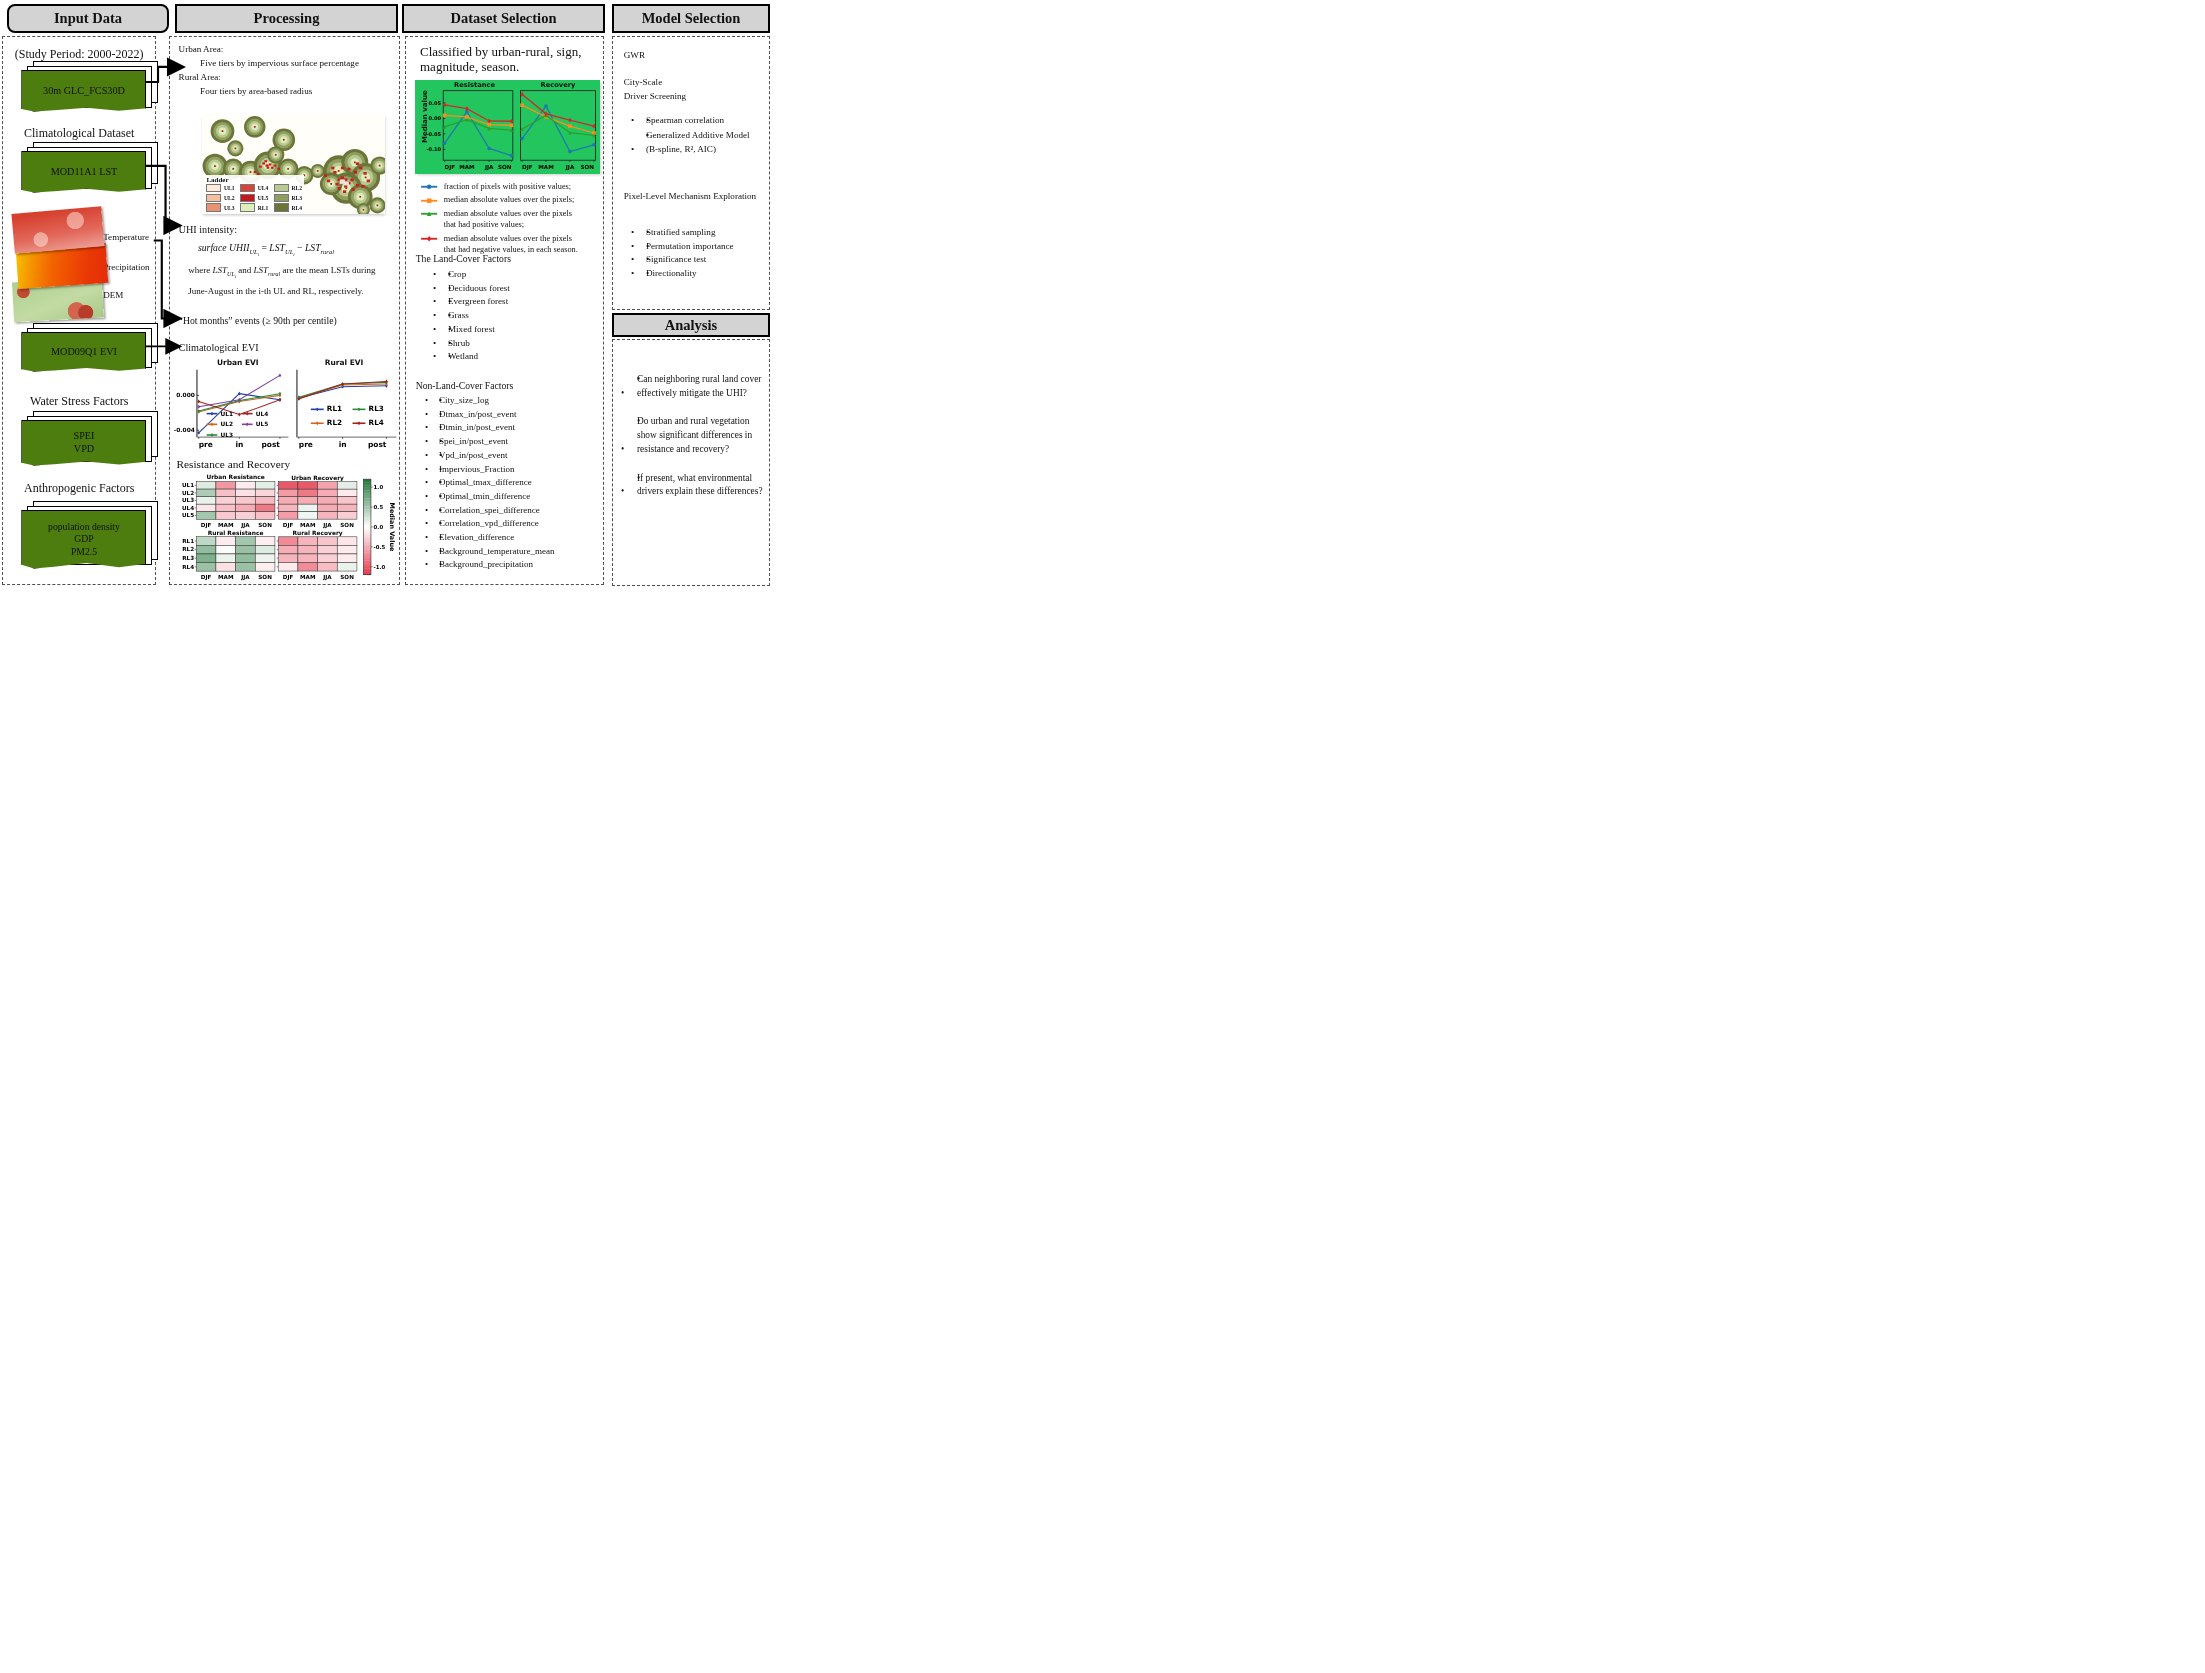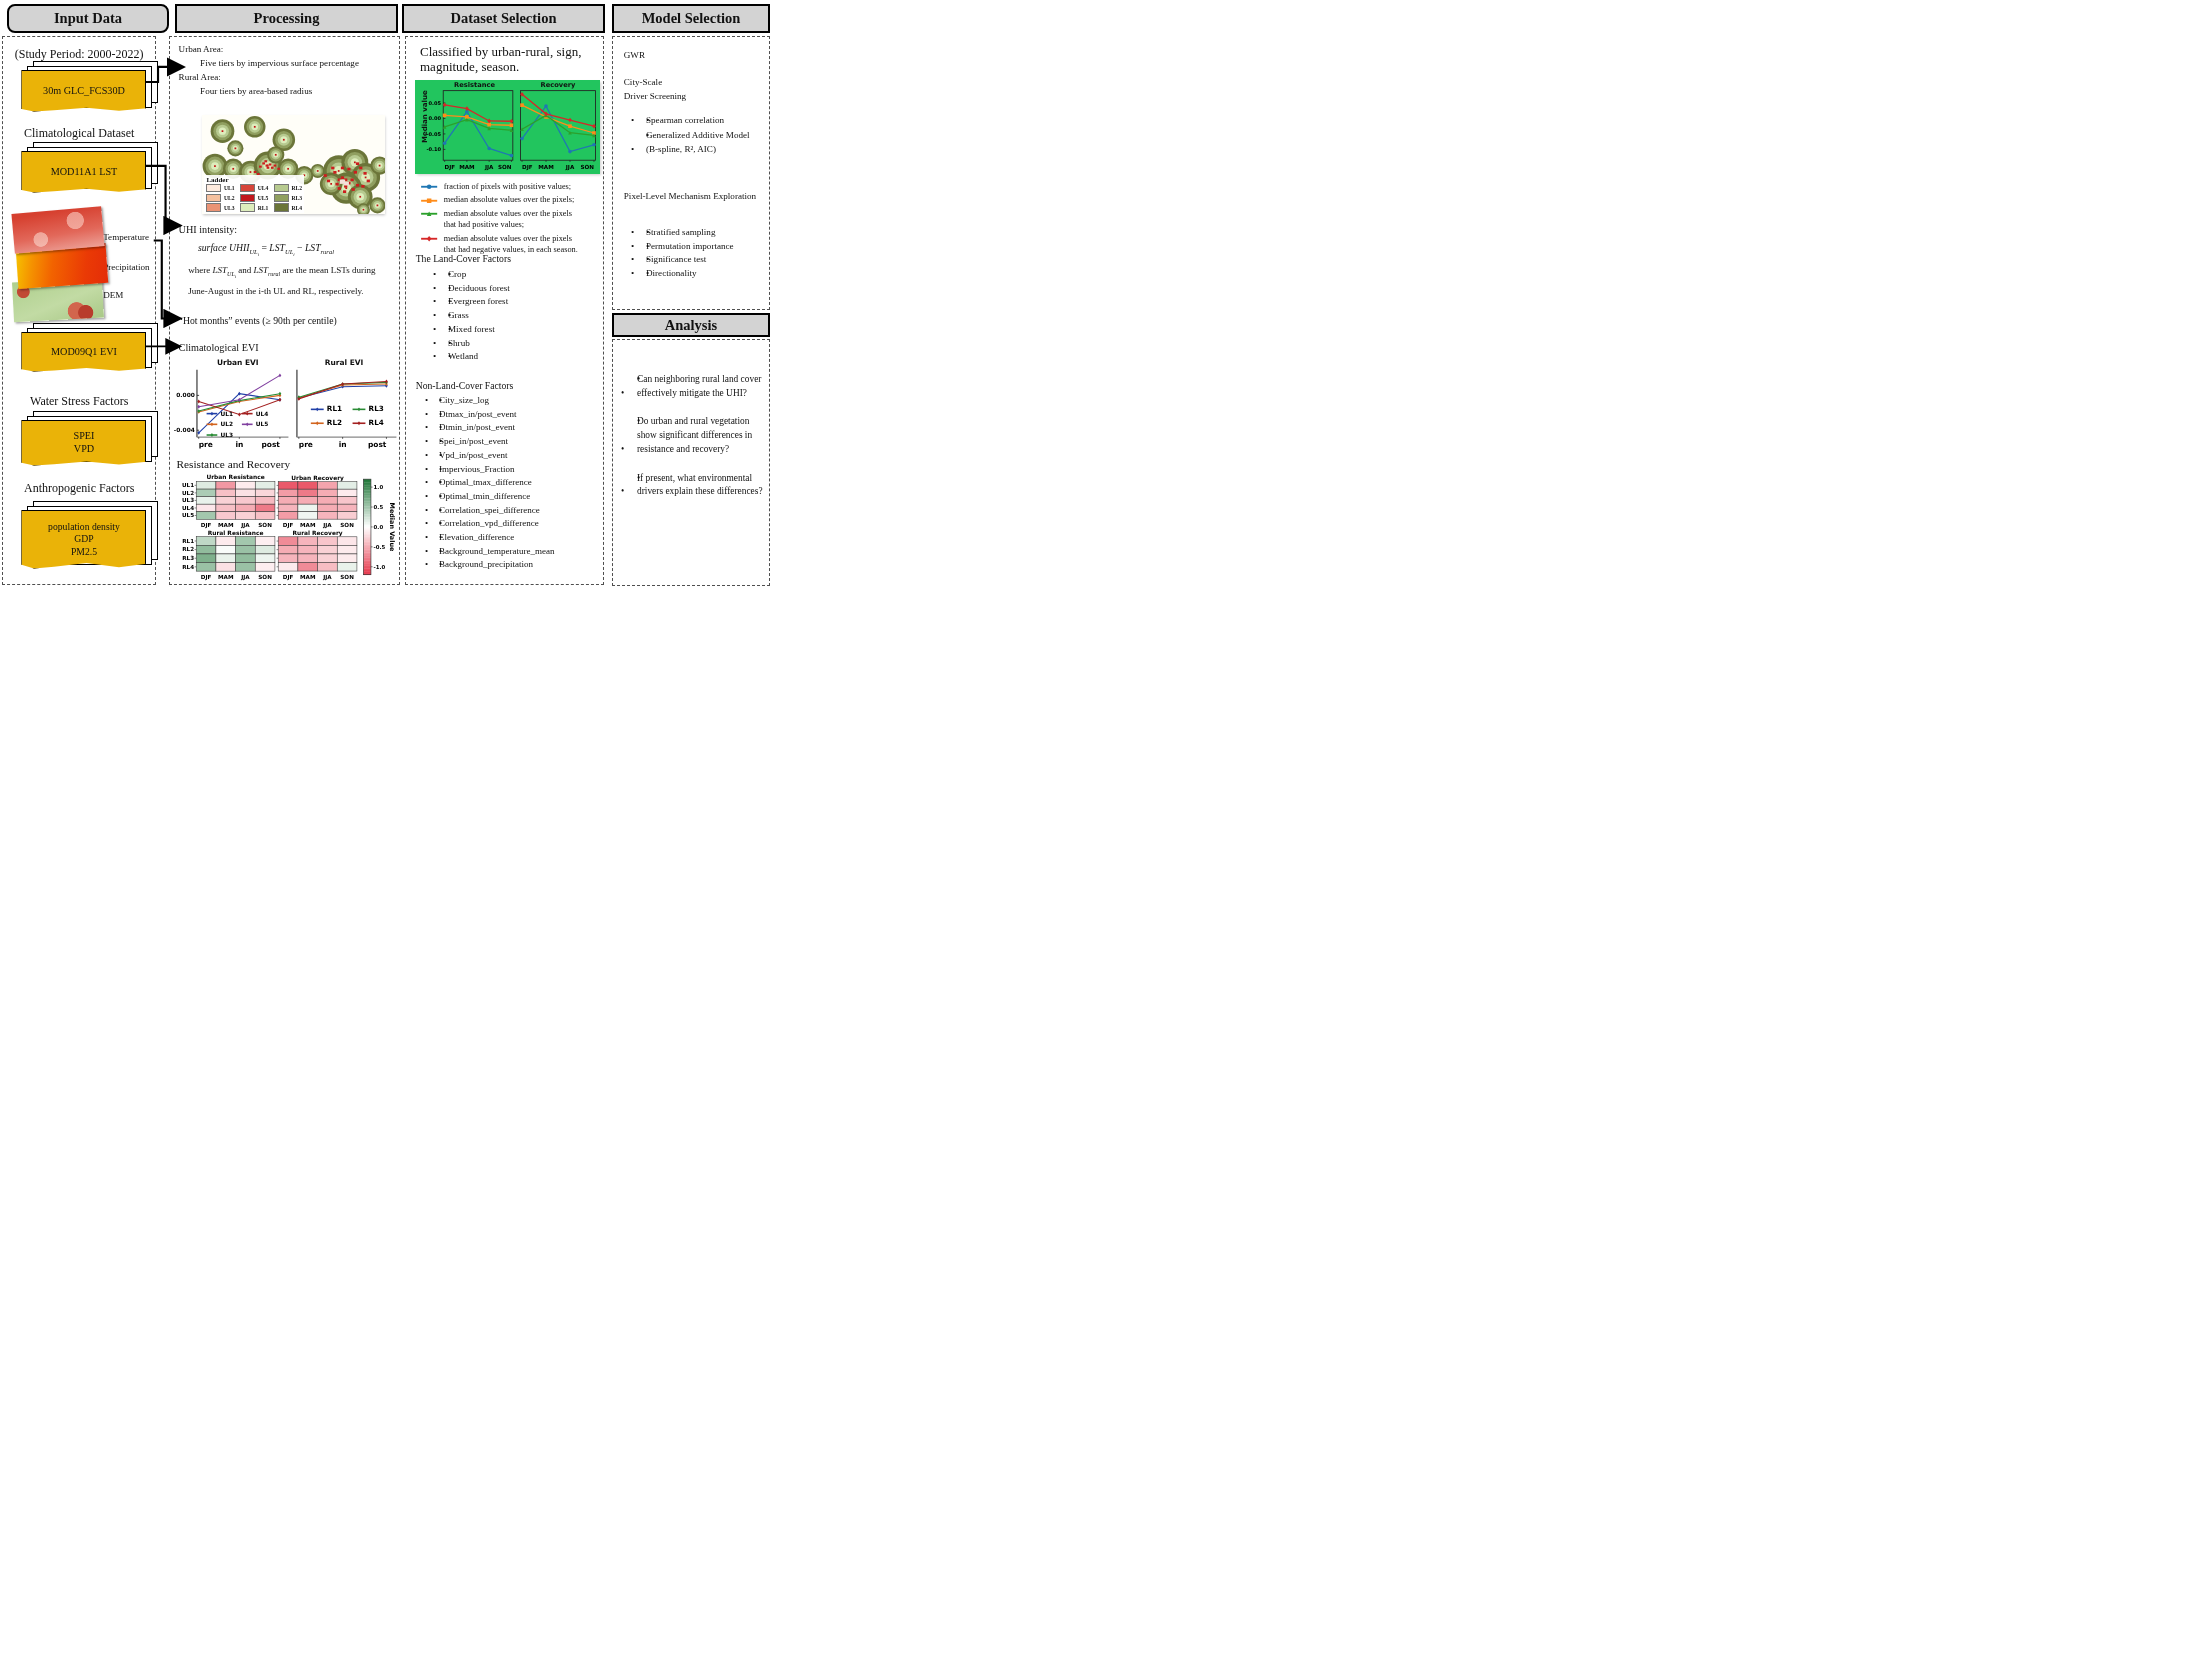--- a/index.html
+++ b/index.html
@@ -7,21 +7,21 @@
           font-family:"Liberation Serif", serif;color:#111;overflow:hidden;}
   
   .col-header{position:absolute;top:3.8px;height:25px;background:#d3d3d3;border:2.2px solid #000;
               display:flex;align-items:center;justify-content:center;font-weight:bold;font-size:14.5px;}
   .col-box{position:absolute;border:1.6px dashed #4f4f4f;background:#fff;box-sizing:border-box;}
   
   .doc-stack{position:absolute;}
   .doc-stack .pg{position:absolute;background:#fff;border:1.1px solid #000;}
   .doc-stack .p3{left:12px;top:-8.6px;width:100%;height:100%;}
   .doc-stack .p2{left:6px;top:-4.3px;width:100%;height:100%;}
-  .doc-stack .front{position:absolute;left:0;top:0;width:100%;height:100%;background:#eab308;border:1.1px solid #000;
+  .doc-stack .front{position:absolute;left:0;top:0;width:100%;height:100%;background:#4d7c0f;border:1.1px solid #000;
       display:flex;align-items:center;justify-content:center;text-align:center;font-size:10.2px;white-space:pre-line;
       clip-path:polygon(0 0,100% 0,100% 91%,78% 97%,52% 90%,26% 96%,10% 99%,0 93%);line-height:1.25;}
   .side-label{position:absolute;font-size:9.1px;}
   .center-label{position:absolute;width:100%;text-align:center;font-size:12px;}
   
   .raster{position:absolute;width:90px;height:40px;box-shadow:1.6px 1.6px 2.2px rgba(0,0,0,.35);}
   
   .t{position:absolute;font-size:9.1px;line-height:14px;}
   .bullets{list-style:none;margin:0;padding:0;}
   .bullets li{position:relative;line-height:13.7px;}

